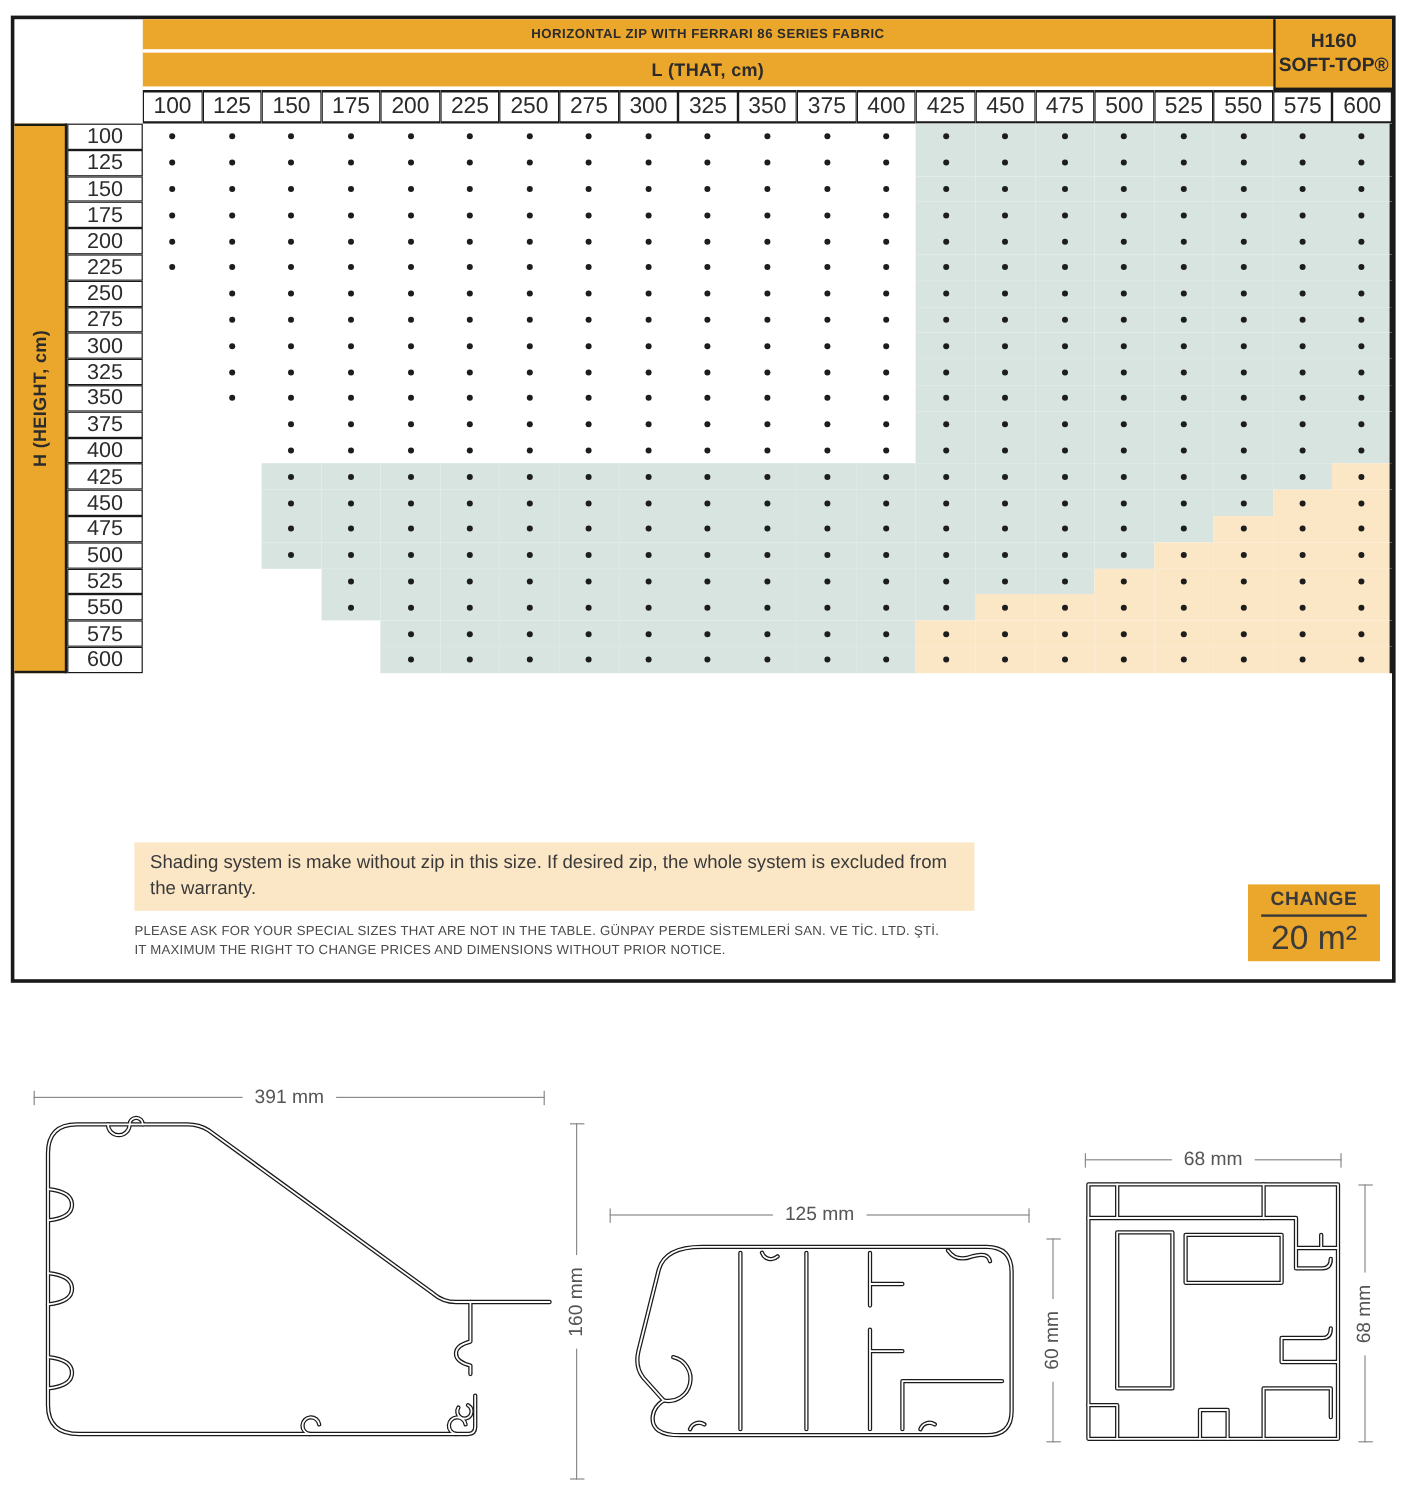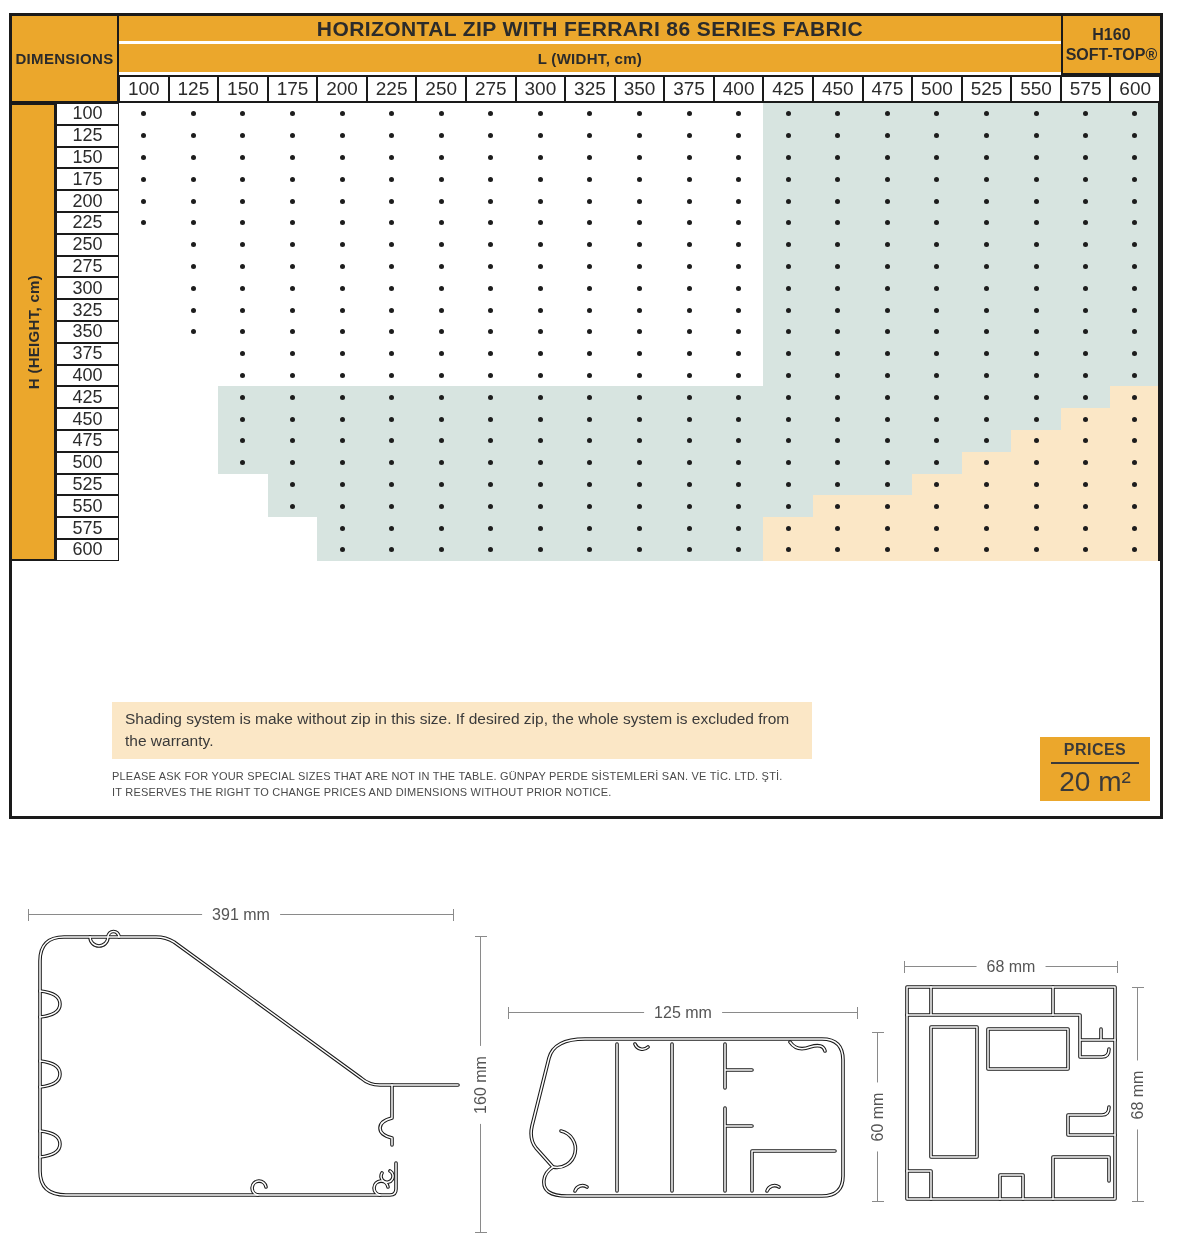--- a/index.html
+++ b/index.html
@@ -14,21 +14,21 @@
   
   .size-table { position:absolute; left:0; top:0; width:1148px; height:546px;
     display:grid;
     grid-template-columns:44px 63px repeat(21, 1fr);
     grid-template-rows:28px 31px 28px repeat(21, 21.8px); }
 
   .ycell { background:#EBA72C; display:flex; align-items:center; justify-content:center; }
   .cell-dim { grid-area:1/1/4/3; border-right:2px solid #1a1a1a; border-bottom:2px solid #1a1a1a;
               font-weight:bold; font-size:15px; letter-spacing:.3px; }
   .cell-title { grid-area:1/3/2/22; border-bottom:3px solid #fff;
-                font-weight:bold; font-size:21px; letter-spacing:.4px; }
+                font-weight:bold; font-size:11px; letter-spacing:.4px; }
   .cell-l { grid-area:2/3/3/22; border-bottom:3px solid #fff; font-weight:bold; font-size:15px; letter-spacing:.3px; }
   .cell-h160 { grid-area:1/22/3/24; border-left:2px solid #1a1a1a; border-bottom:2px solid #1a1a1a;
                flex-direction:column; font-weight:bold; font-size:16px; line-height:1.25; text-align:center; }
   .height-axis { grid-area:4/1/25/2; border:2px solid #1a1a1a; border-left:none; }
   .height-axis span { writing-mode:vertical-rl; transform:rotate(180deg);
                       font-weight:bold; font-size:15px; letter-spacing:.3px; }
 
   .col-num { background:#fff; border:1px solid #1a1a1a; border-top-width:2px; border-bottom-width:2px;
              display:flex; align-items:center; justify-content:center; font-size:19px; }
   .row-label { background:#fff; border:1px solid #1a1a1a;
@@ -75,27 +75,26 @@
   .il { fill:none; stroke:#ffffff; stroke-width:1.5; stroke-linejoin:round; stroke-linecap:round; }
 </style>
 </head>
 <body>
 
 <div id="stage">
 
   <div class="panel">
 
     <div class="size-table" id="size-table">
-      <div class="ycell cell-dim">DIMENSIONS</div>
       <div class="ycell cell-title">HORIZONTAL ZIP WITH FERRARI 86 SERIES FABRIC</div>
       <div class="ycell cell-h160">
         <span>H160</span>
         <span>SOFT-TOP®</span>
       </div>
-      <div class="ycell cell-l">L (WIDHT, cm)</div>
+      <div class="ycell cell-l">L (THAT, cm)</div>
       <div class="ycell height-axis">
         <span>H (HEIGHT, cm)</span>
       </div>
 
     <div class="col-num" style="grid-area: 3 / 3 / 4 / 4;">100</div>
         <div class="col-num" style="grid-area: 3 / 4 / 4 / 5;">125</div>
         <div class="col-num" style="grid-area: 3 / 5 / 4 / 6;">150</div>
         <div class="col-num" style="grid-area: 3 / 6 / 4 / 7;">175</div>
         <div class="col-num" style="grid-area: 3 / 7 / 4 / 8;">200</div>
         <div class="col-num" style="grid-area: 3 / 8 / 4 / 9;">225</div>
@@ -1395,25 +1394,25 @@
         </div>
         <div class="mcell c-cream last-col" style="grid-area: 24 / 23 / 25 / 24;">
           <i class="dot"></i>
         </div>
       </div>
 
     <div class="note note-cream">Shading system is make without zip in this size. If desired zip, the whole system is excluded from the warranty.</div>
 
     <div class="fine-print">
       <div>PLEASE ASK FOR YOUR SPECIAL SIZES THAT ARE NOT IN THE TABLE. GÜNPAY PERDE SİSTEMLERİ SAN. VE TİC. LTD. ŞTİ.</div>
-      <div>IT RESERVES THE RIGHT TO CHANGE PRICES AND DIMENSIONS WITHOUT PRIOR NOTICE.</div>
+      <div>IT MAXIMUM THE RIGHT TO CHANGE PRICES AND DIMENSIONS WITHOUT PRIOR NOTICE.</div>
     </div>
 
     <div class="badge">
-      <span class="b-label">PRICES</span>
+      <span class="b-label">CHANGE</span>
       <span class="b-rule"></span>
       <span class="b-value">20 m²</span>
     </div>
   </div>
 
   <div class="drawing d1">
     <div class="hdim" style="left:8px; top:16px; width:426px;">
       <span class="dlabel">391 mm</span>
     </div>
     <svg class="profile" style="left:8px; top:35px;" width="432" height="300" viewBox="0 0 432 300">

